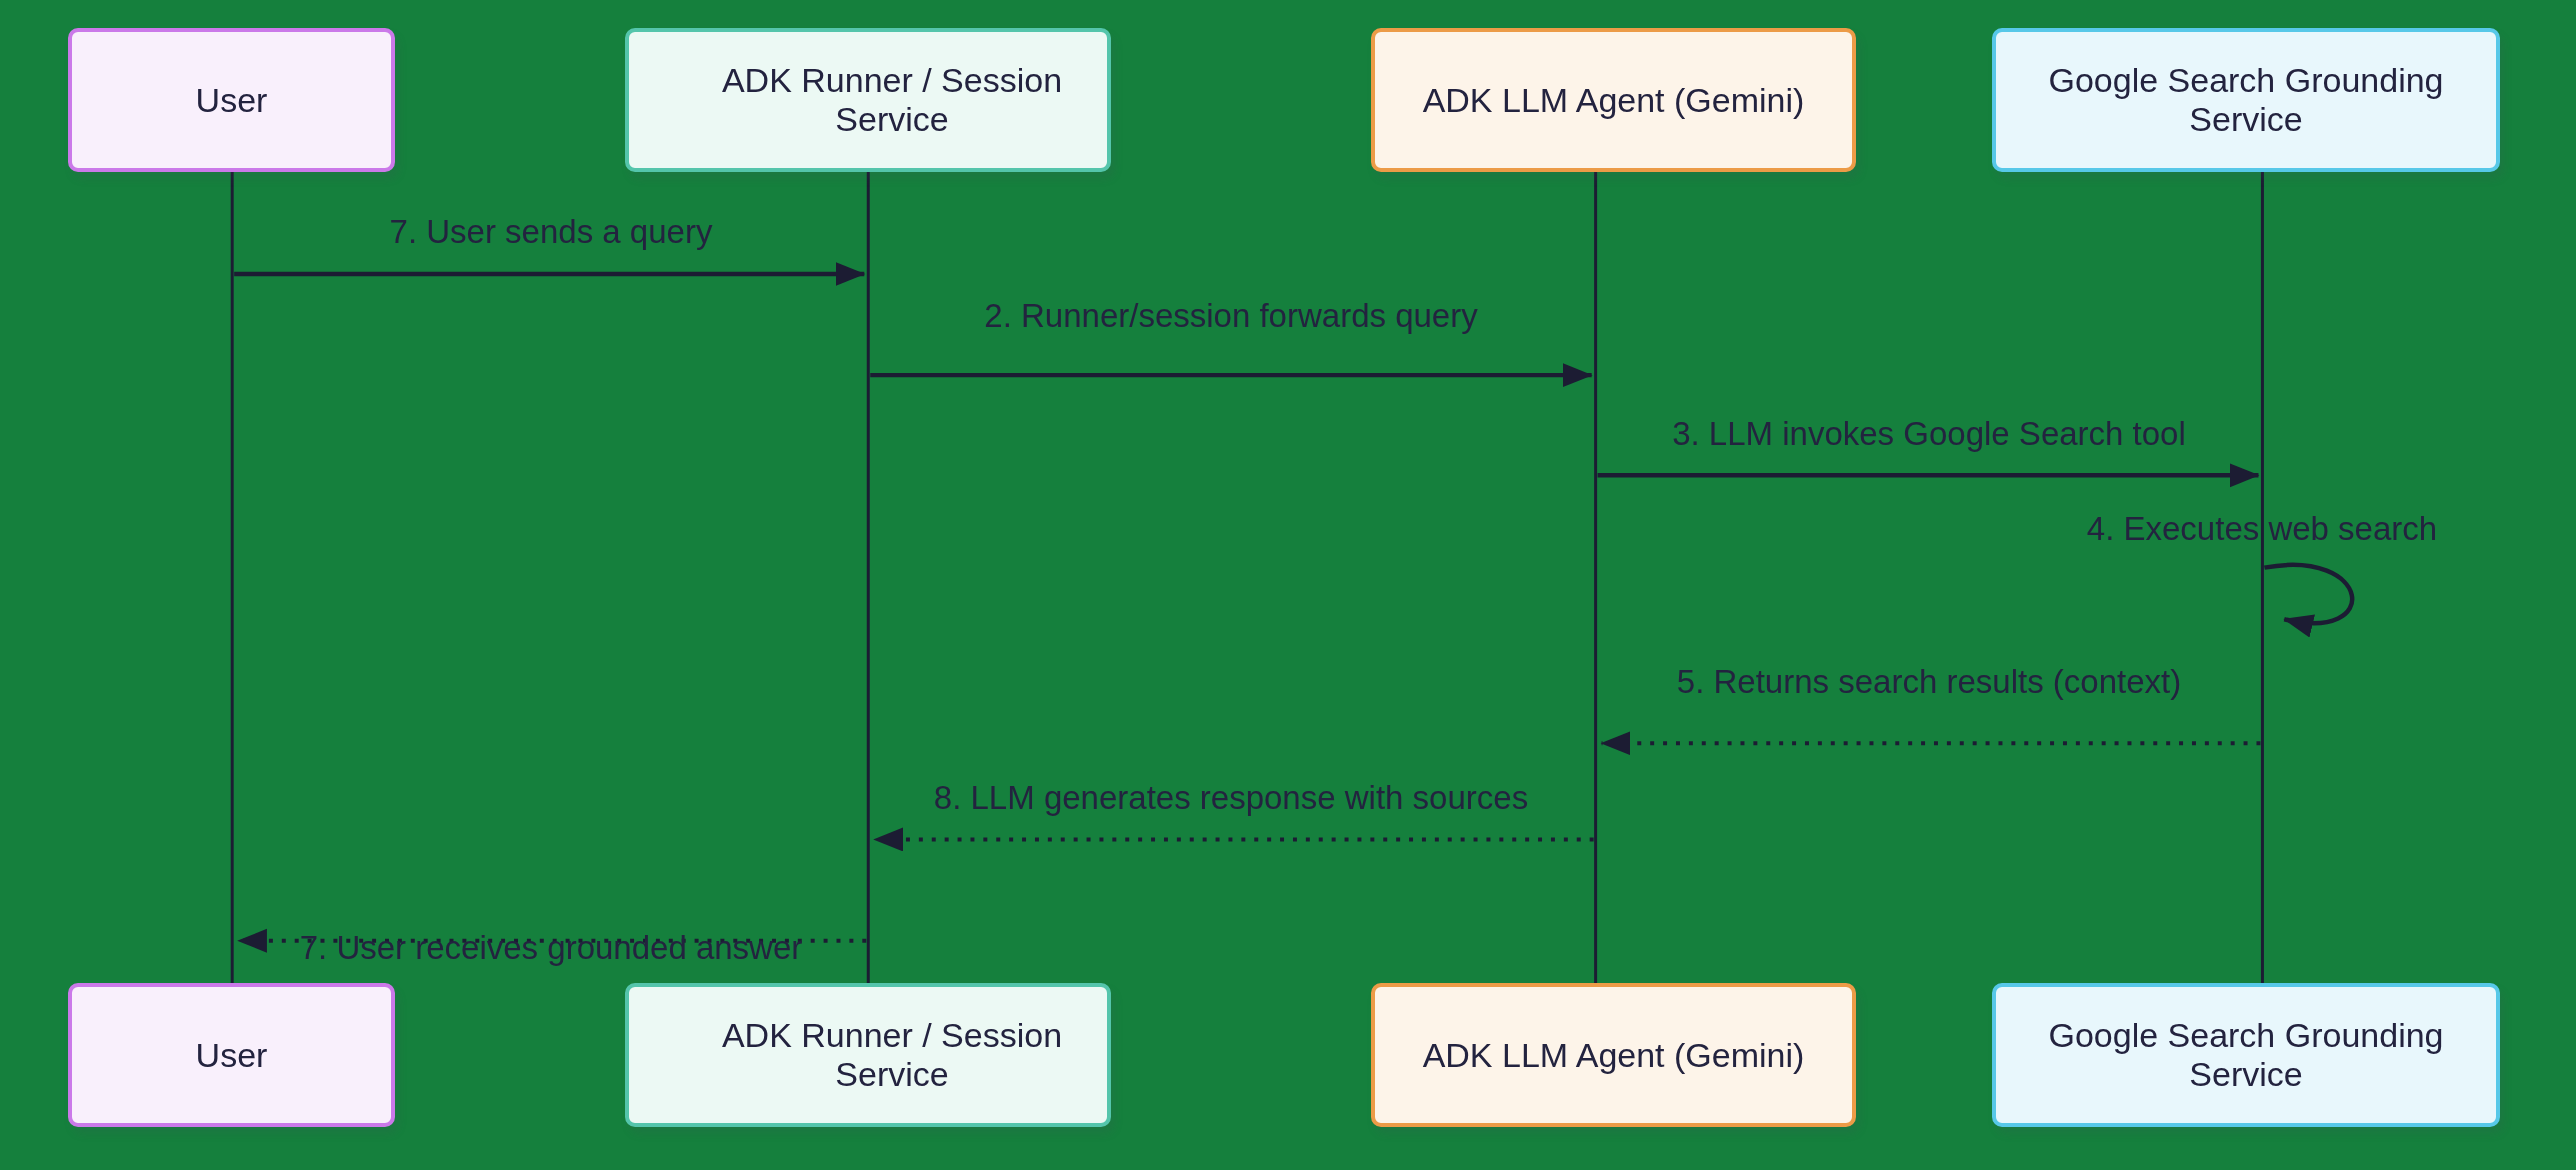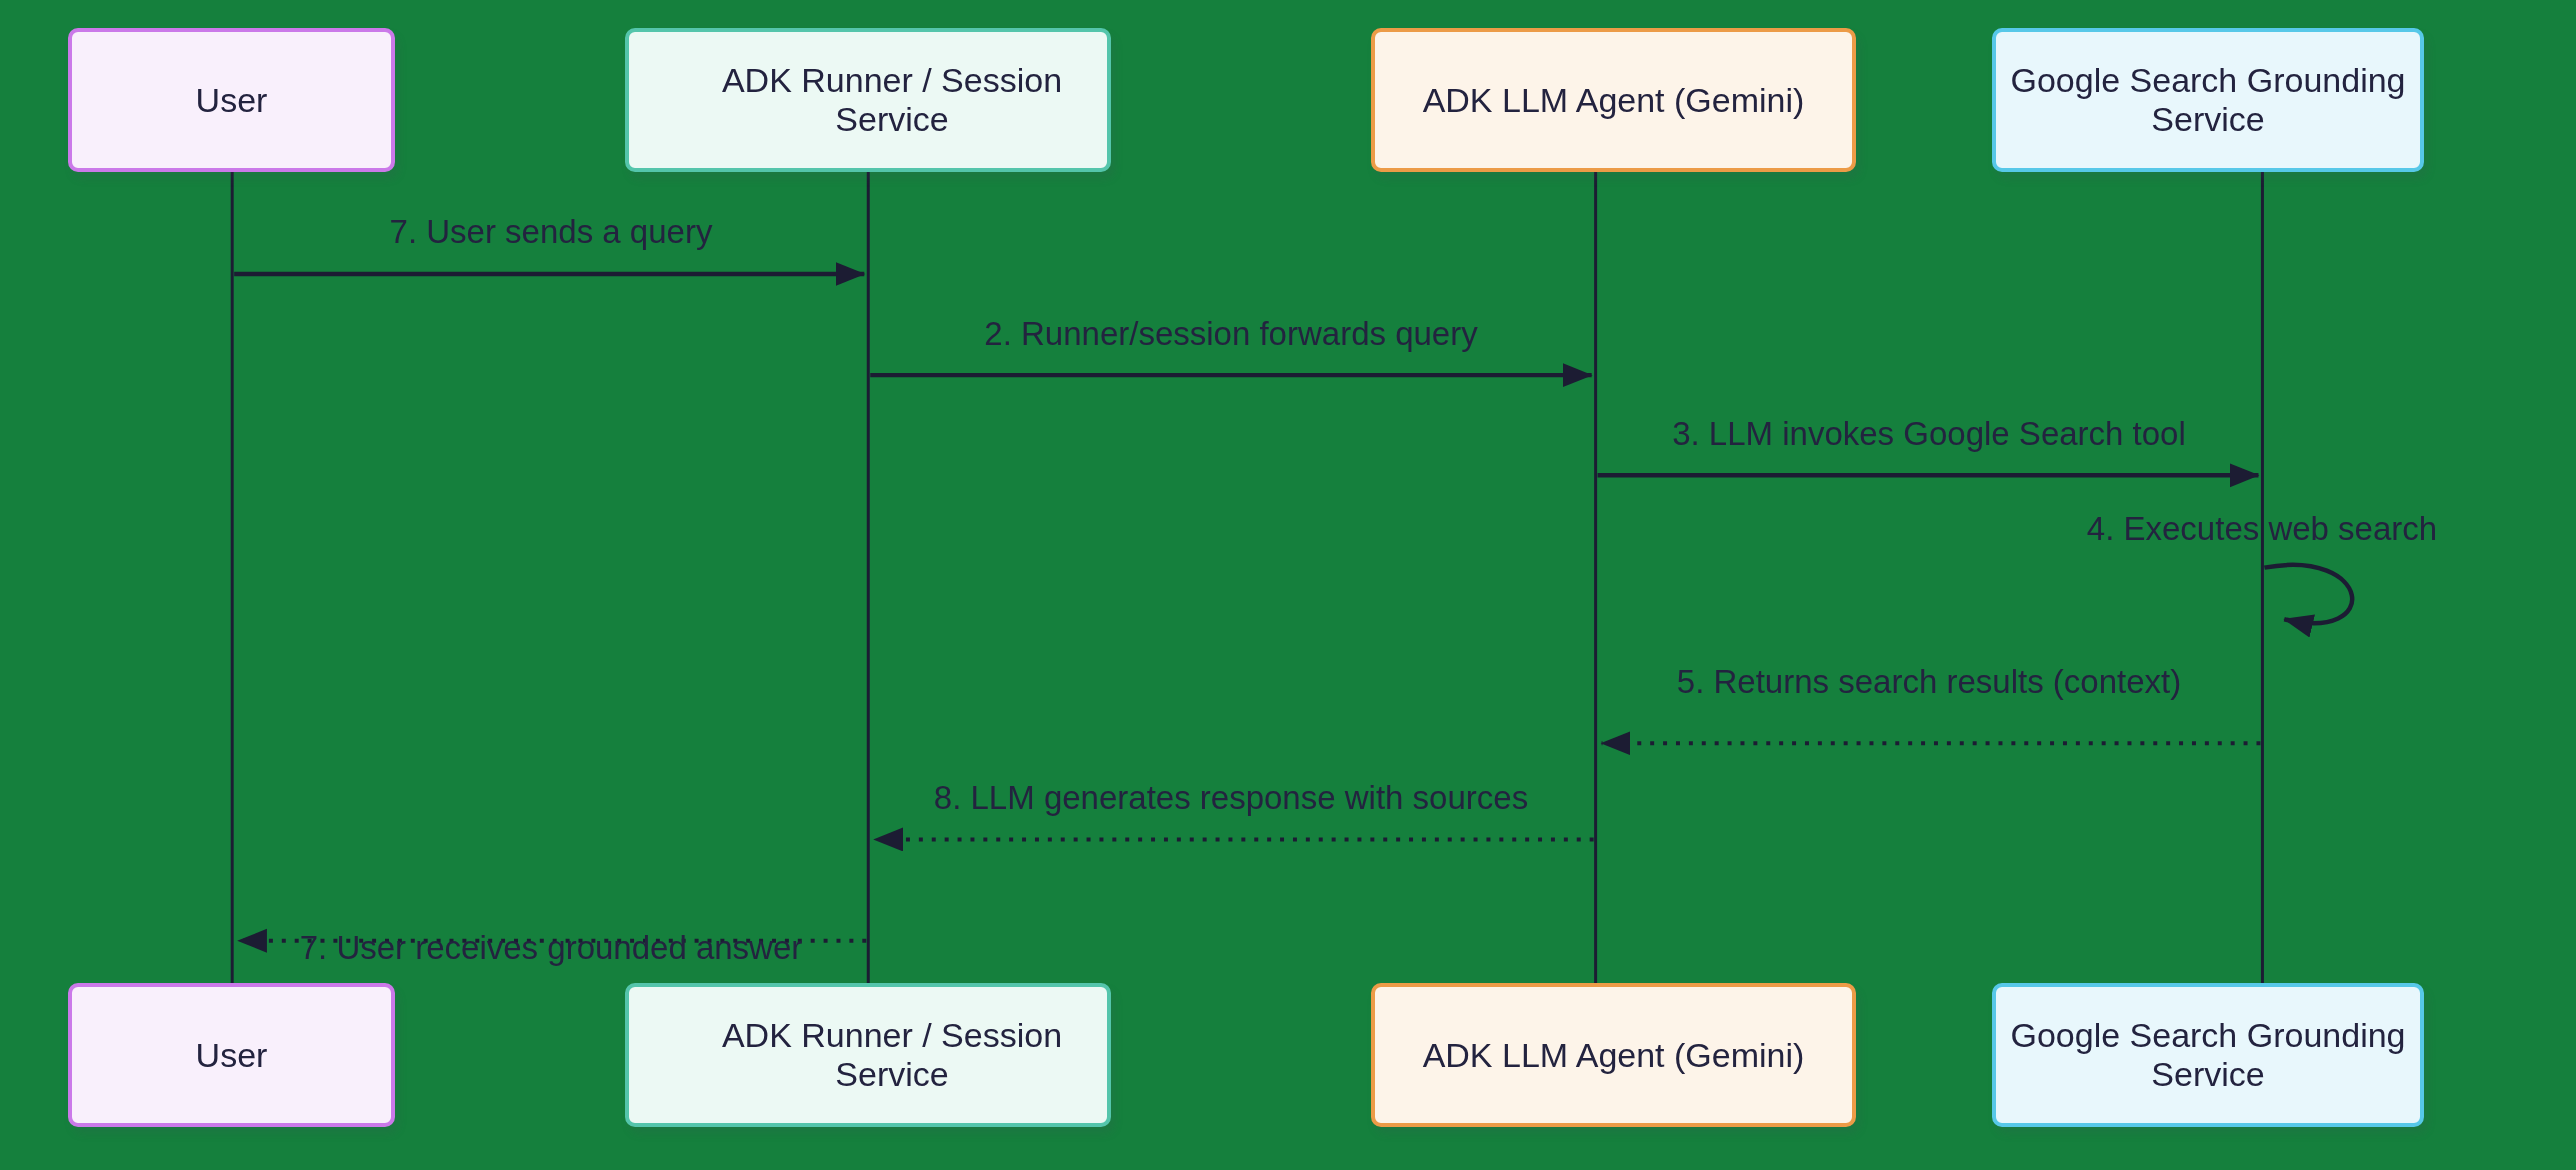--- a/index.html
+++ b/index.html
@@ -31,34 +31,34 @@
     text-align: center;
     font-size: 34px;
     color: #23233f;
     box-shadow: 4px 7px 9px rgba(70, 70, 95, 0.14);
   }
   .row-top    { top: 28px; }
   .row-bottom { top: 983px; }
   .a-user   { left: 68px;   width: 327px; border-color: #cb79e9; background: #f9f0fc; }
   .a-runner { left: 625px;  width: 486px; border-color: #54c5ab; background: #ecf9f4; padding-left: 48px; }
   .a-llm    { left: 1371px; width: 485px; border-color: #ec9b47; background: #fdf4e9; }
-  .a-google { left: 1992px; width: 432px; border-color: #57c8e8; background: #e8f7fc; }
+  .a-google { left: 1992px; width: 508px; border-color: #57c8e8; background: #e8f7fc; }
   .msg-label {
     position: absolute;
     width: 893px;
     transform: translateX(-50%);
     text-align: center;
     font-size: 33px;
     line-height: 40px;
     height: 40px;
     color: #23233f;
     white-space: nowrap;
   }
   .m1 { left: 551px;  top: 212px; }
-  .m2 { left: 1231px; top: 314px; }
+  .m2 { left: 1231px; top: 296px; }
   .m3 { left: 1929px; top: 414px; }
   .m4 { left: 2262px; top: 509px; }
   .m5 { left: 1929px; top: 662px; }
   .m6 { left: 1231px; top: 778px; }
   .m7 { left: 551px;  top: 928px; }
 </style>
 </head>
 <body>
 
 <div class="canvas">

